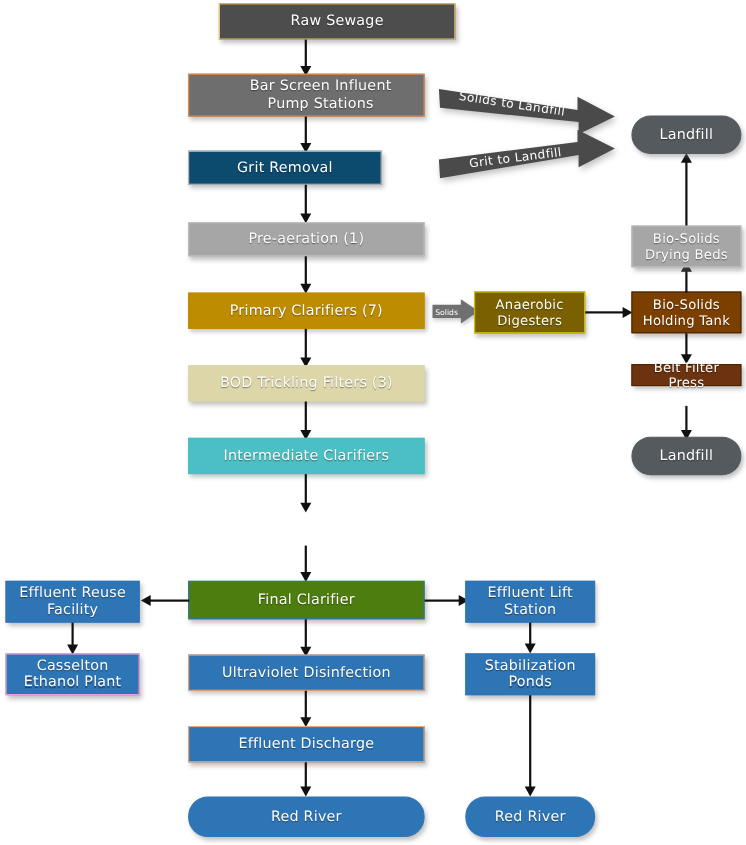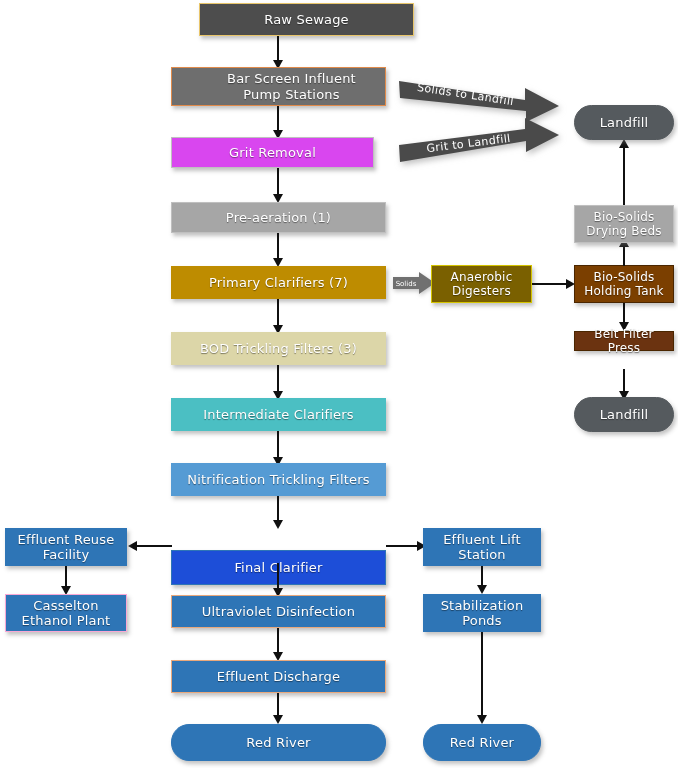--- a/index.html
+++ b/index.html
@@ -114,21 +114,21 @@
   <div class="arrowhead-down" style="left:273px; top:60px;"></div>
 
   <div class="node" style="left:171px; top:67px; width:215px; height:39px; background:#6E6E6E; border:1px solid #E08A4A;">
     <span style="white-space:pre-line;margin-left:26px;">Bar Screen Influent
 Pump Stations</span>
   </div>
 
   <div class="vline" style="left:277px; top:106px; height:26px;"></div>
   <div class="arrowhead-down" style="left:273px; top:130px;"></div>
 
-  <div class="node" style="left:171px; top:137px; width:203px; height:31px; background:#d946ef; border:1px solid #BFBFBF;">
+  <div class="node" style="left:171px; top:137px; width:176px; height:31px; background:#0c4a6e; border:1px solid #BFBFBF;">
     <span>Grit Removal</span>
   </div>
 
   <div class="vline" style="left:277px; top:168px; height:28px;"></div>
   <div class="arrowhead-down" style="left:273px; top:194px;"></div>
 
   <div class="node" style="left:171px; top:202px; width:215px; height:31px; background:#A6A6A6; border:1px solid #BFBFBF;">
     <span>Pre-aeration (1)</span>
   </div>
 
@@ -149,28 +149,25 @@
   <div class="vline" style="left:277px; top:365px; height:28px;"></div>
   <div class="arrowhead-down" style="left:273px; top:391px;"></div>
 
   <div class="node" style="left:171px; top:398px; width:215px; height:33px; background:#4BBFC3; border:1px solid #4BBFC3;">
     <span>Intermediate Clarifiers</span>
   </div>
 
   <div class="vline" style="left:277px; top:431px; height:28px;"></div>
   <div class="arrowhead-down" style="left:273px; top:457px;"></div>
 
-  <div class="node" style="left:171px; top:463px; width:215px; height:33px; background:#559BD4; border:1px solid #559BD4;">
-    <span>Nitrification Trickling Filters</span>
-  </div>
 
   <div class="vline" style="left:277px; top:496px; height:26px;"></div>
   <div class="arrowhead-down" style="left:273px; top:520px;"></div>
 
-  <div class="node" style="left:171px; top:550px; width:215px; height:35px; background:#1d4ed8; border:1px solid #2E75B6;">
+  <div class="node" style="left:171px; top:528px; width:215px; height:35px; background:#4d7c0f; border:1px solid #2E75B6;">
     <span>Final Clarifier</span>
   </div>
 
   <div class="vline" style="left:277px; top:563px; height:27px;"></div>
   <div class="arrowhead-down" style="left:273px; top:588px;"></div>
 
   <div class="node" style="left:171px; top:595px; width:215px; height:33px; background:#2E75B6; border:1px solid #E8A87C;">
     <span>Ultraviolet Disinfection</span>
   </div>
 

